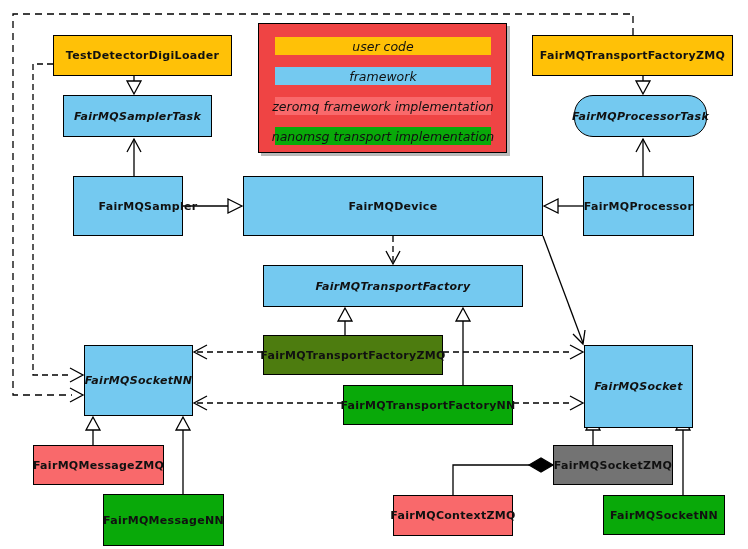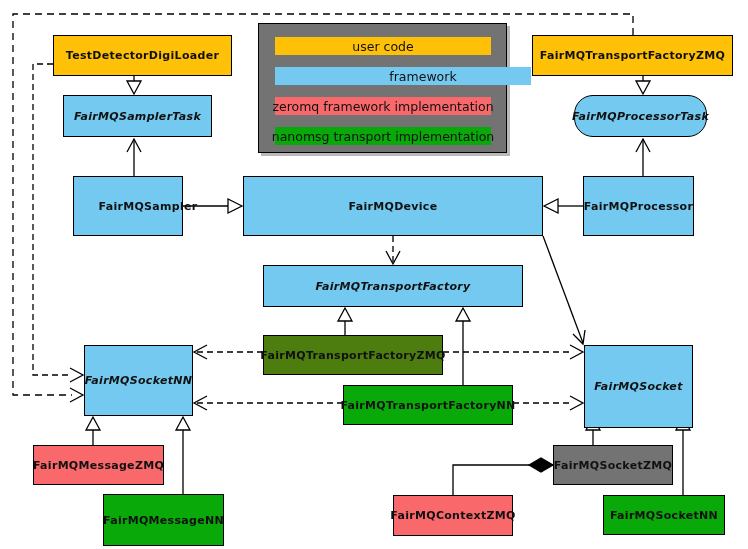--- a/index.html
+++ b/index.html
@@ -34,24 +34,25 @@
   .node.abstract { font-style: italic; }
   .cat-user_code { background: #FFC107; }
   .cat-framework { background: #74C9F0; }
   .cat-zeromq    { background: #F9696B; }
   .cat-nanomsg   { background: #09A909; }
   #legend {
     position: absolute;
     left: 258px; top: 23px;
     width: 249px; height: 130px;
     box-sizing: border-box;
-    background: #737373;
+    background: #ef4444;
     border: 1.5px solid #000000;
     box-shadow: 3px 3px 0 #b9b9b9;
     z-index: 2;
+    font-style: italic;
   }
   .legend-bar {
     position: absolute;
     left: 16px;
     width: 216px; height: 18px;
     display: flex;
     align-items: center;
     justify-content: center;
     font-size: 12.5px;
     color: #111111;
@@ -166,21 +167,21 @@
     </g>
 
     <g>
       <polyline points="453,495 453,465 530,465"></polyline>
       <polygon points="529,465 541,458 553,465 541,472" fill="#000000"></polygon>
     </g>
   </svg>
 
   <div id="legend">
     <div class="legend-bar" style="top: 13px; background: rgb(255, 193, 7);">user code</div>
-    <div class="legend-bar" style="top: 43px; background: rgb(116, 201, 240); padding-left: 40px;">framework</div>
+    <div class="legend-bar" style="top: 43px; background: rgb(116, 201, 240);">framework</div>
     <div class="legend-bar" style="top: 73px; background: rgb(249, 105, 107);">zeromq framework implementation</div>
     <div class="legend-bar" style="top: 103px; background: rgb(9, 169, 9);">nanomsg transport implementation</div>
   </div>
 
   <div class="node cat-user_code" style="left: 53px; top: 35px; width: 179px; height: 41px; background: rgb(255, 193, 7);">TestDetectorDigiLoader</div>
 
   <div class="node cat-user_code" style="left: 532px; top: 35px; width: 201px; height: 41px; background: rgb(255, 193, 7);">FairMQTransportFactoryZMQ</div>
 
   <div class="node cat-framework abstract" style="left: 63px; top: 95px; width: 149px; height: 42px; background: rgb(116, 201, 240);">FairMQSamplerTask</div>
 

